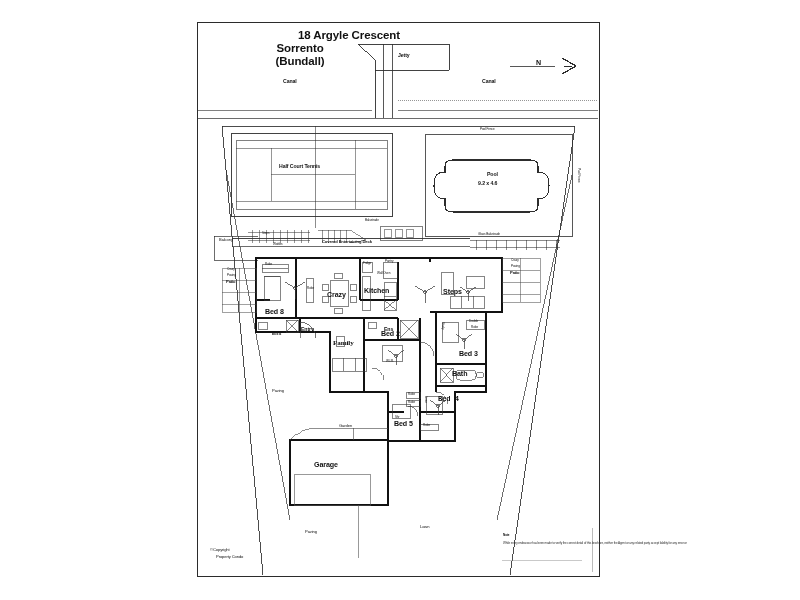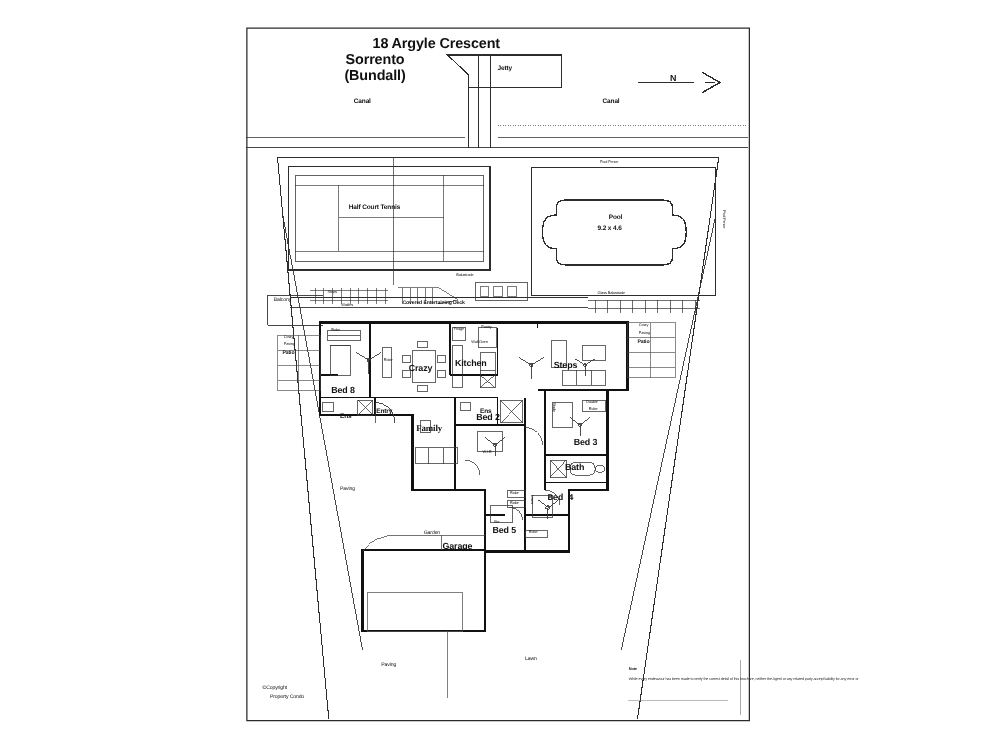--- a/index.html
+++ b/index.html
@@ -393,21 +393,21 @@
   <div class="lbl xxs" style="left:408px;top:401px;">Robe</div>
   <div class="lbl xxs" style="left:423px;top:424px;">Robe</div>
   <div class="lbl xxs rot" style="left:427px;top:396px;transform:rotate(90deg);">Linen</div>
   <div class="lbl xxs" style="left:469px;top:320px;">Double</div>
   <div class="lbl xxs" style="left:471px;top:326px;">Robe</div>
   <div class="lbl xxs rot" style="left:444px;top:322px;transform:rotate(90deg);">Study</div>
   <div class="lbl xxs" style="left:386px;top:360px;">W.I.R.</div>
   <div class="lbl xxs" style="left:395px;top:416px;">Shr</div>
 
   <div class="lbl xs" style="left:339px;top:424px;">Garden</div>
-  <div class="lbl med" style="left:314px;top:434px;margin-left:40px;">Garage</div>
+  <div class="lbl med" style="left:314px;top:462px;">Garage</div>
   <div class="lbl xs" style="left:272px;top:389px;">Paving</div>
   <div class="lbl xs" style="left:305px;top:530px;">Paving</div>
   <div class="lbl xs" style="left:420px;top:525px;">Lawn</div>
 
   <div class="lbl xs" style="left:210px;top:548px;">©Copyright</div>
   <div class="lbl xs" style="left:216px;top:555px;">Property Condo</div>
 
   <div class="lbl xxs" style="left:503px;top:534px;font-weight:bold;">Note</div>
   <div class="lbl note-p" style="left:503px;top:541px;">While every endeavour has been made to verify the correct detail of this brochure, neither the Agent or any related party accept liability for any error or</div>
 

